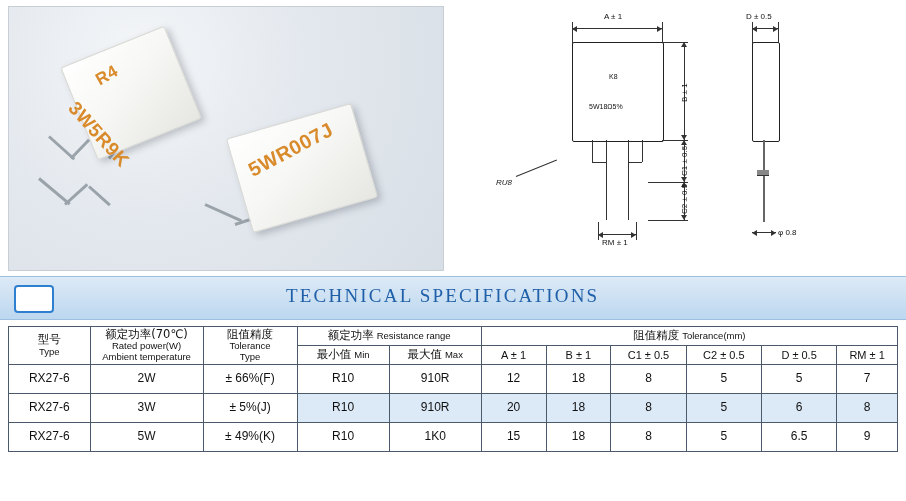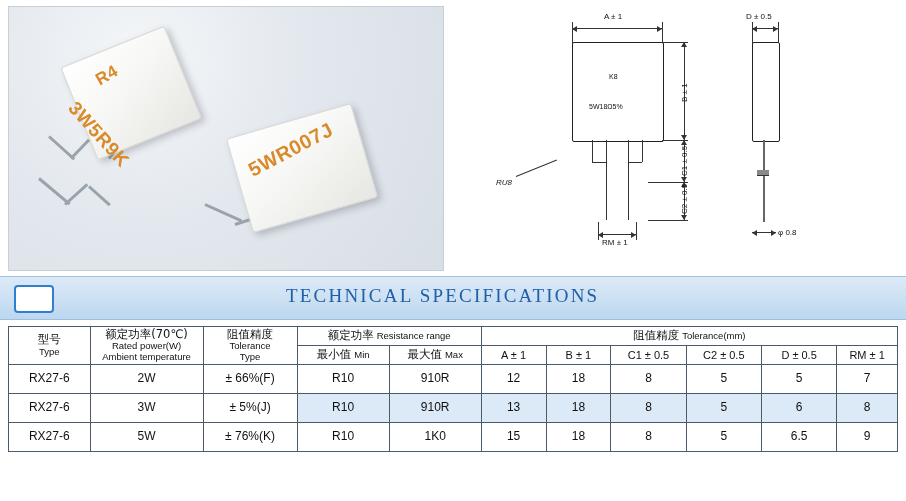--- a/index.html
+++ b/index.html
@@ -437,31 +437,31 @@
           <td>5</td>
           <td>5</td>
           <td>7</td>
         </tr>
         <tr class="data-row">
           <td>RX27-6</td>
           <td>3W</td>
           <td>± 5%(J)</td>
           <td class="row-alt">R10</td>
           <td class="row-alt">910R</td>
-          <td class="row-alt">13</td>
+          <td class="row-alt">20</td>
           <td class="row-alt">18</td>
           <td class="row-alt">8</td>
           <td class="row-alt">5</td>
           <td class="row-alt">6</td>
           <td class="row-alt">8</td>
         </tr>
         <tr class="data-row">
           <td>RX27-6</td>
           <td>5W</td>
-          <td>± 76%(K)</td>
+          <td>± 49%(K)</td>
           <td>R10</td>
           <td>1K0</td>
           <td>15</td>
           <td>18</td>
           <td>8</td>
           <td>5</td>
           <td>6.5</td>
           <td>9</td>
         </tr>
       </tbody>

